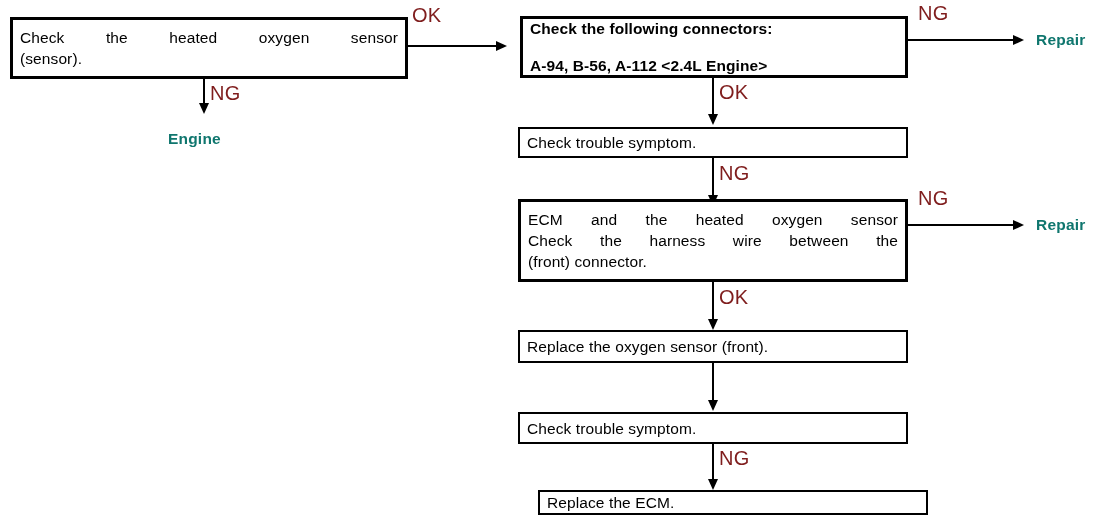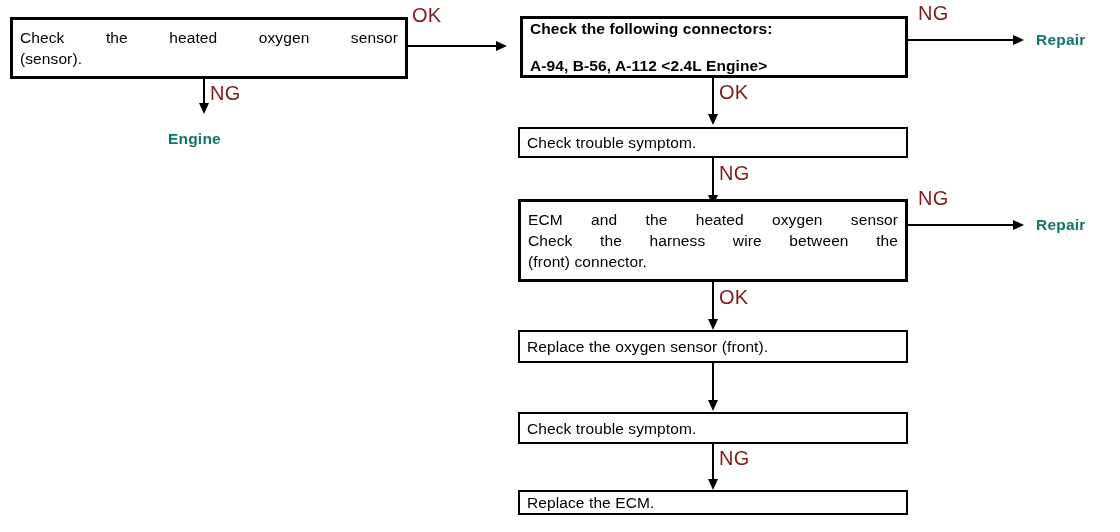--- a/index.html
+++ b/index.html
@@ -175,17 +175,17 @@
   <div class="arrow-down" style="left:708px; top:400px;"></div>
 
   <div class="box" style="left:518px; top:412px; width:390px; height:32px;">
     <span class="box-text">Check trouble symptom.</span>
   </div>
 
   <div class="vline" style="left:712px; top:444px; height:38px;"></div>
   <div class="arrow-down" style="left:708px; top:479px;"></div>
   <div class="edge-label" style="left:719px; top:447px;">NG</div>
 
-  <div class="box" style="left:518px; top:490px; width:390px; height:25px;">
+  <div class="box" style="left:538px; top:490px; width:390px; height:25px;">
     <span class="box-text">Replace the ECM.</span>
   </div>
 
 </div>
 
 </body></html>

